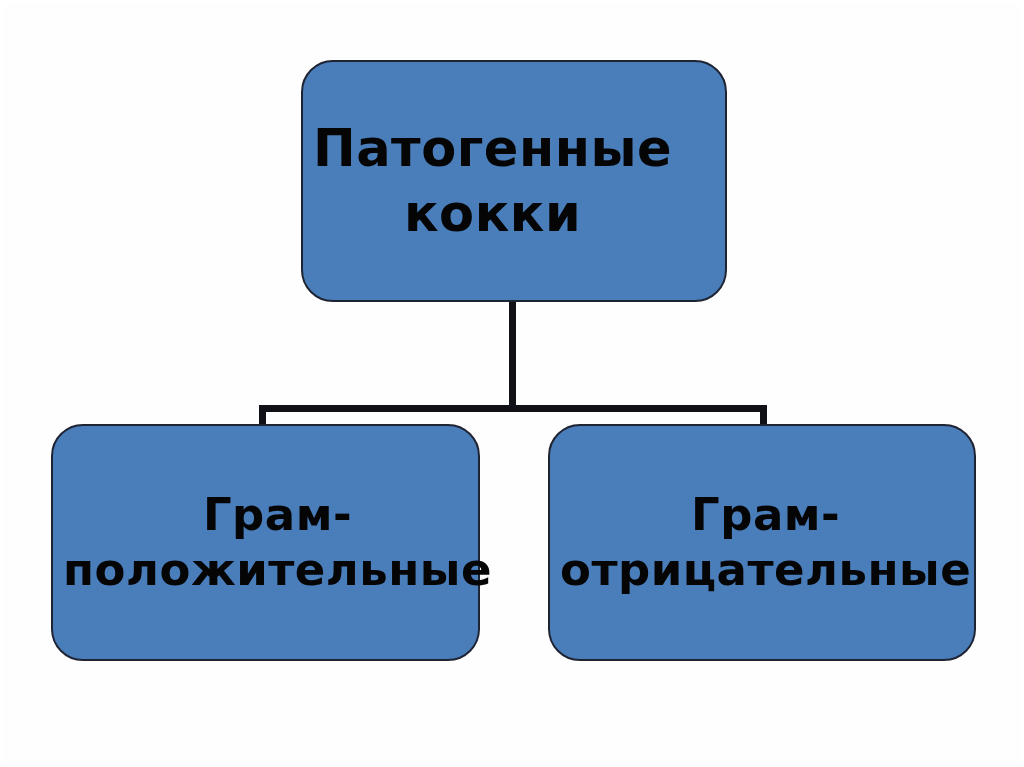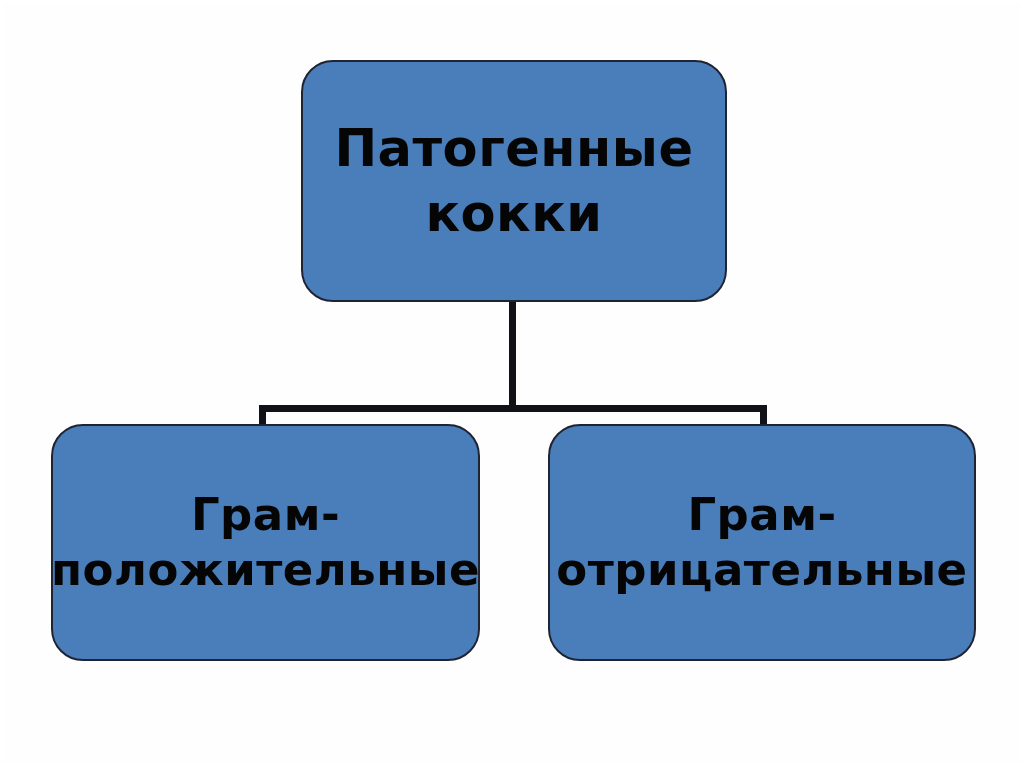--- a/index.html
+++ b/index.html
@@ -67,21 +67,21 @@
 
   
   .node {
     position: absolute;
     box-sizing: border-box;
     background: #4a7ebb;
     border: 2px solid #1f2433;
     border-radius: 32px;
     display: flex;
     align-items: center;
-    justify-content: center;
+    justify-content: flex-start;
     text-align: center;
     z-index: 5;
   }
 
   .node-label {
     color: #050505;
     font-family: "DejaVu Sans", sans-serif;
     font-weight: 700;
     letter-spacing: 0.5px;
     line-height: 1.22;

